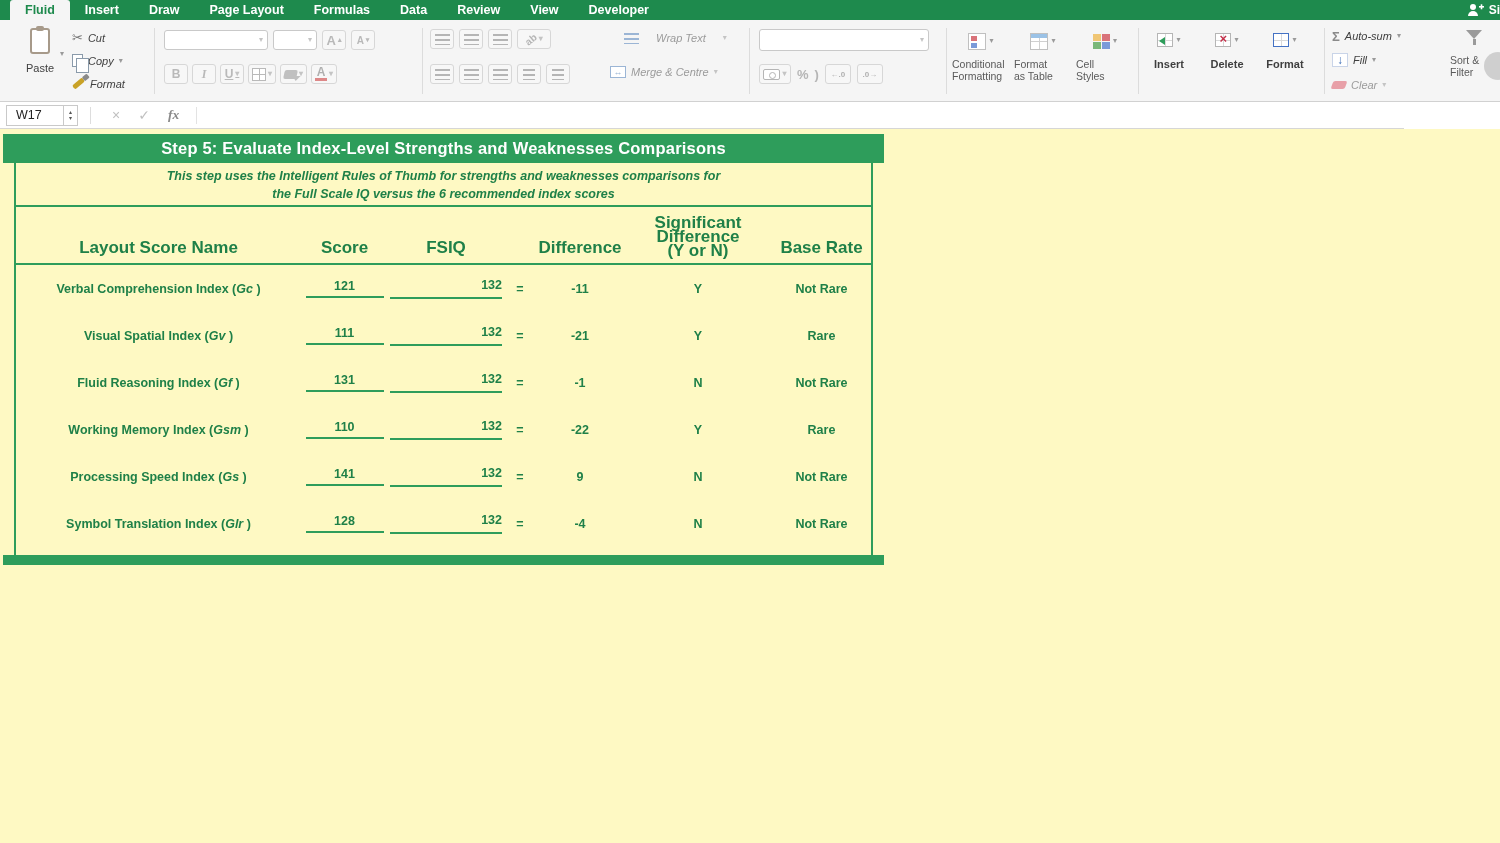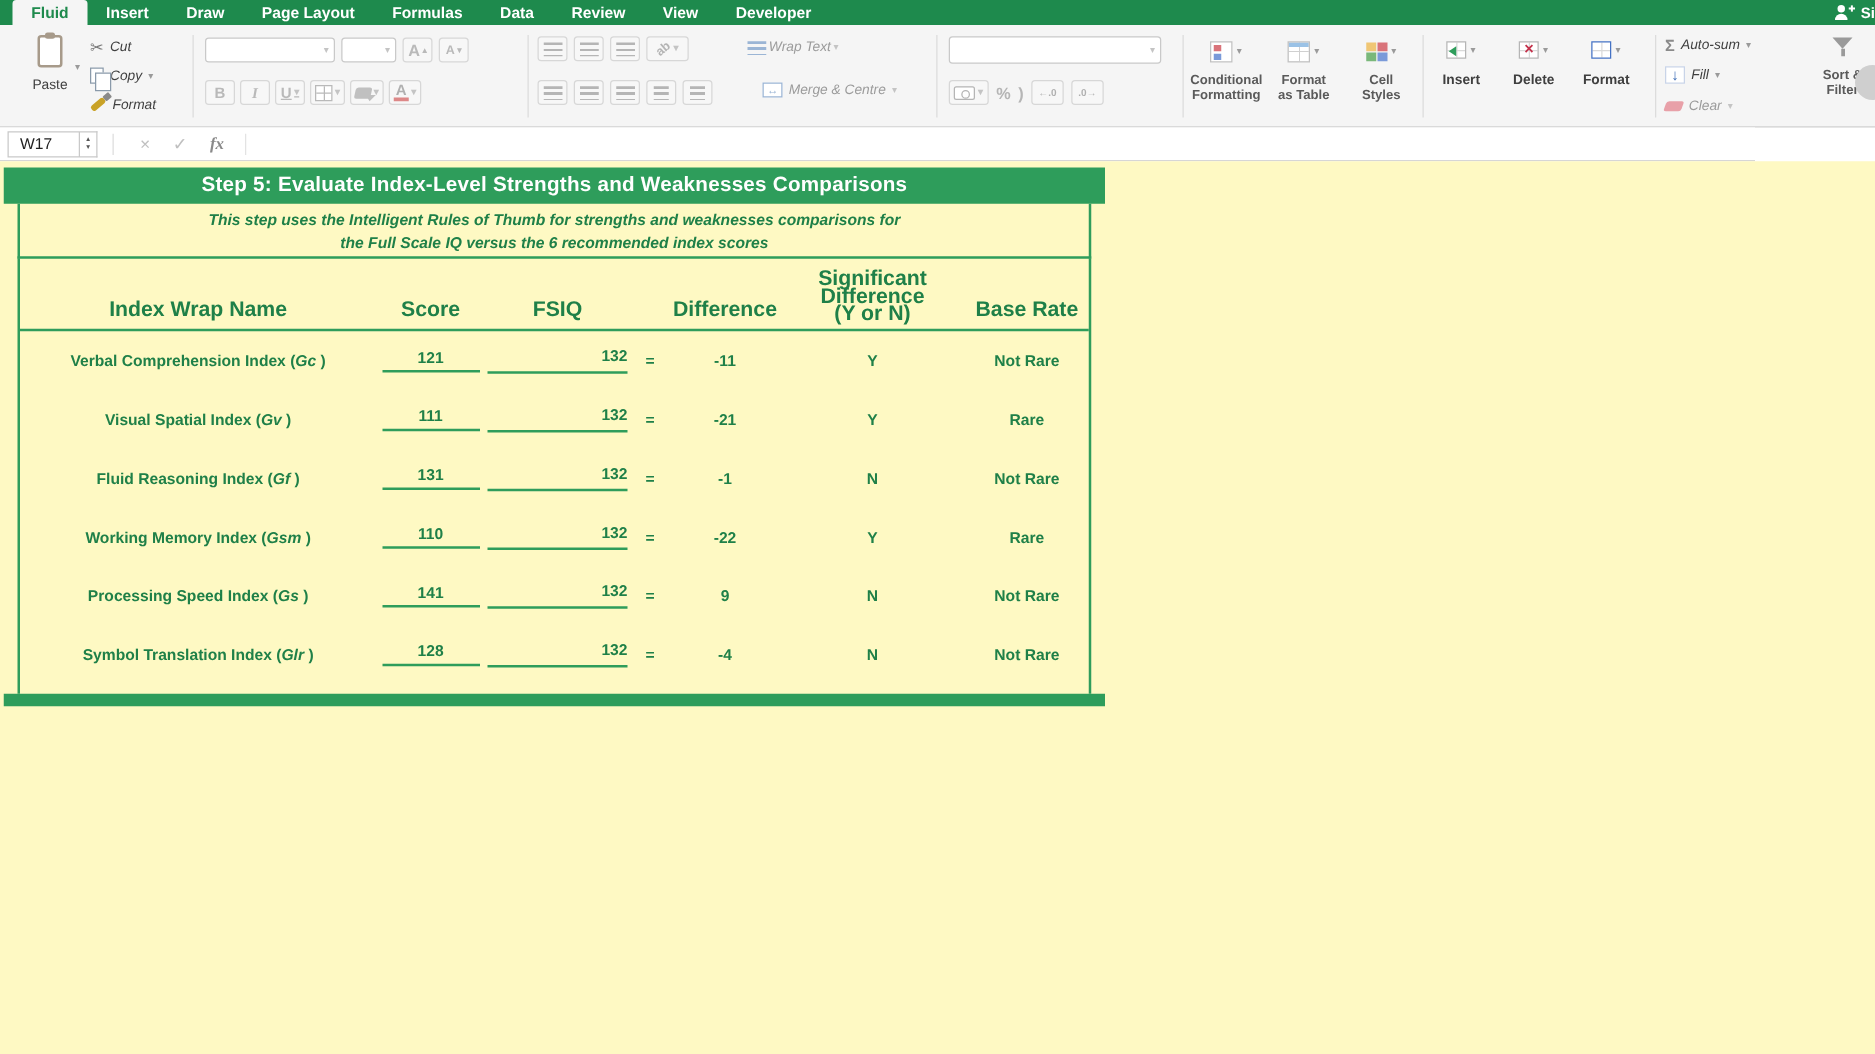--- a/index.html
+++ b/index.html
@@ -17,21 +17,21 @@
   
   .ribbon { position:absolute; top:20px; left:0; width:1500px; height:82px; background:#f5f5f5;
             border-bottom:1px solid #d1d1d1; }
   .vsep { position:absolute; top:8px; height:66px; width:1px; background:#dcdcdc; }
   .rgroup { position:absolute; top:0; height:82px; }
   .caret { font-size:8px; color:#9a9a9a; line-height:1; }
   .caret.dis { color:#c4c4c4; }
   .blabel { font-size:11px; color:#3f3f3f; text-align:center; }
   .slabel { font-size:11px; color:#3f3f3f;font-style:italic; }
   .slabel.gray { color:#9b9b9b; }
-  .glabel { font-size:10.5px; color:#5a5a5a; line-height:12px; text-align:center;font-weight:bold; }
+  .glabel { font-size:10.5px; color:#5a5a5a; line-height:12px; text-align:left; }
 
   
   .g-clip { left:6px; width:146px; }
   .paste { position:absolute; left:12px; top:8px; width:44px; text-align:center; }
   .clipboard { width:20px; height:26px; border:2px solid #a79a8a; border-radius:3px; background:#fff;
                margin:0 auto; position:relative; }
   .clipboard::before { content:""; position:absolute; top:-4px; left:4px; width:8px; height:5px;
                        background:#a79a8a; border-radius:2px; }
   .paste .caret { position:absolute; right:-2px; top:22px; }
   .paste .blabel { margin-top:8px; }
@@ -64,21 +64,21 @@
                    border-left:4px solid transparent; border-right:4px solid transparent; border-top:5px solid #c0c0c0; }
   .fcolA { color:#b0b0b0; font-weight:bold; font-size:12px; line-height:10px; display:flex; flex-direction:column; align-items:center; }
   .fcolA i { display:block; width:12px; height:3px; background:#d88; font-style:normal; margin-top:1px; }
 
   
   .g-align { left:428px; width:318px; }
   .al-r1 { position:absolute; left:2px; top:9px; display:flex; gap:5px; }
   .al-r2 { position:absolute; left:2px; top:44px; display:flex; gap:5px; }
   .lns { width:15px; height:11px; background:repeating-linear-gradient(to bottom, #b5b5b5 0 2px, transparent 2px 5px); }
   .orient { font-size:10px; color:#b5b5b5; font-weight:bold; transform:rotate(-40deg); }
-  .wrapbtn { position:absolute; left:170px; top:12px; display:flex; align-items:center; gap:2px; }
+  .wrapbtn { position:absolute; left:196px; top:12px; display:flex; align-items:center; gap:17px; }
   .mergebtn { position:absolute; left:182px; top:46px; display:flex; align-items:center; gap:5px; }
   .wrapic { width:15px; height:11px; background:repeating-linear-gradient(to bottom, #9bb5d5 0 2px, transparent 2px 5px); position:relative; }
   .mergic { width:16px; height:12px; border:1px solid #9bb5d5; display:flex; align-items:center; justify-content:center;
             color:#9bb5d5; font-size:9px; background:#fff; }
 
   
   .g-num { left:755px; width:186px; }
   .num-combo { position:absolute; left:4px; top:9px; width:170px; height:22px; }
   .num-r2 { position:absolute; left:4px; top:44px; display:flex; gap:6px; align-items:center; }
   .money { width:17px; height:11px; border:1px solid #b5b5b5; border-radius:2px; position:relative; background:#fff; }
@@ -432,21 +432,21 @@
 
     <div class="band-title">Step 5: Evaluate Index-Level Strengths and Weaknesses Comparisons</div>
 
     <div class="subtitle">
       <div>This step uses the Intelligent Rules of Thumb for strengths and weaknesses comparisons for</div>
       <div>the Full Scale IQ versus the 6 recommended index scores</div>
     </div>
 
     <div class="maintbl">
       <div class="hrow">
-        <div class="hc">Index Wrap Name</div>
+        <div class="hc">Layout Score Name</div>
         <div class="hc">Score</div>
         <div class="hc">FSIQ</div>
         <div class="hc"></div>
         <div class="hc">Difference</div>
         <div class="hc sig">
           <div>Significant</div>
           <div>Difference</div>
           <div>(Y or N)</div>
         </div>
         <div class="hc">Base Rate</div>

